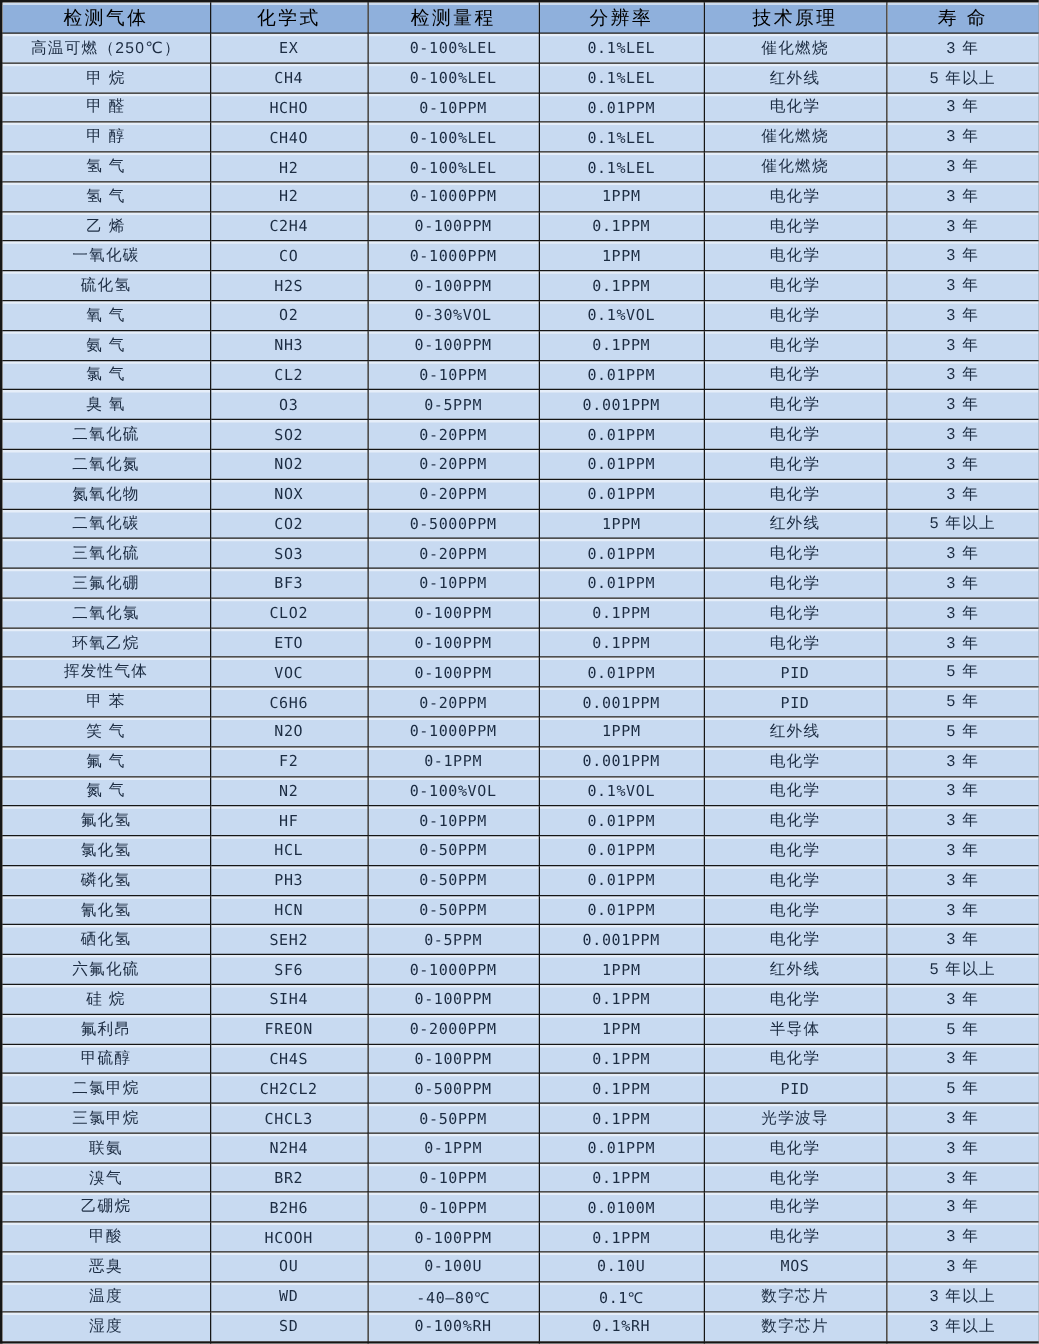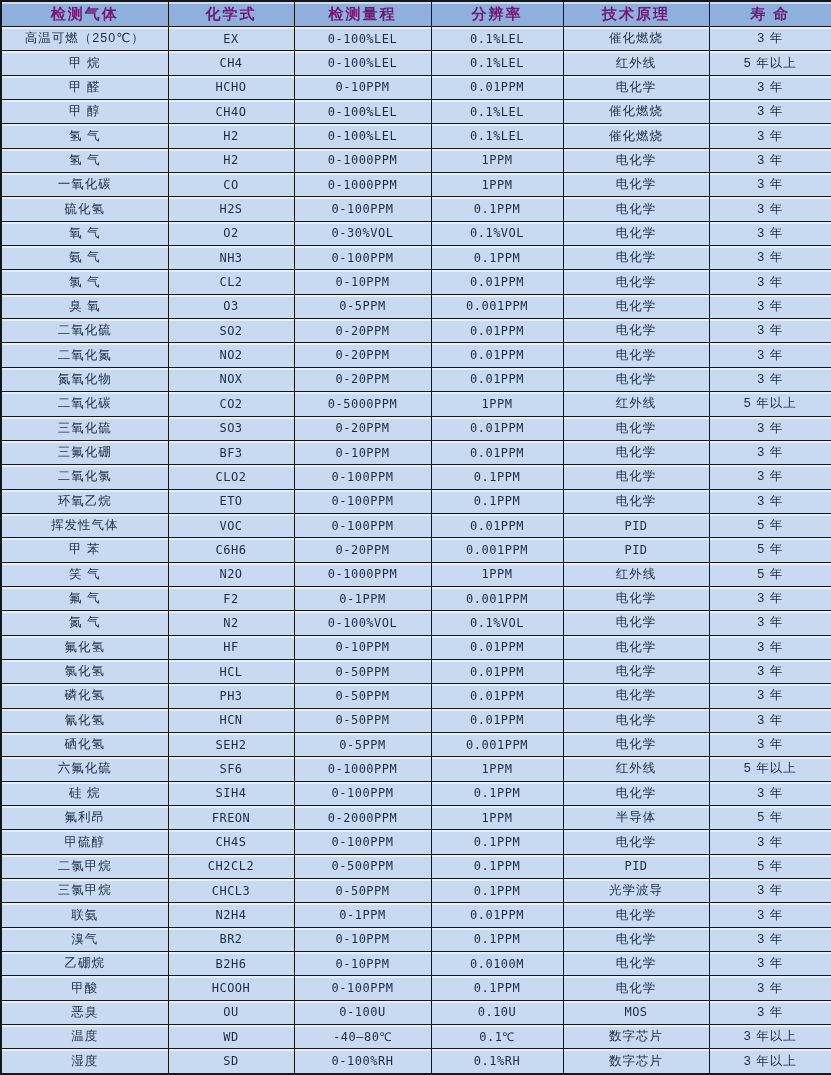--- a/index.html
+++ b/index.html
@@ -25,23 +25,23 @@
     border: 1px solid #161616;
     padding: 0 2px;
     text-align: center;
     vertical-align: middle;
     overflow: hidden;
     white-space: nowrap;
     box-shadow: inset 0 2px 0 rgba(255,255,255,0.55);
   }
   table.gas-table thead th {
     background: #8fb0dc;
-    color: #701a75;
+    color: #000000;
     font-size: 15px;
-    font-weight: bold;
+    font-weight: normal;
     height: 24px;
     letter-spacing: 2px;
   }
   table.gas-table tbody td {
     background: #c8daf1;
     color: #1c2c42;
     font-size: 12.5px;
     height: 19px;
   }
   
@@ -119,20 +119,28 @@
       </tr>
       <tr>
         <td class="cjk">氢 气</td>
         <td class="mono">H2</td>
         <td class="mono">0-1000PPM</td>
         <td class="mono">1PPM</td>
         <td class="cjk">电化学</td>
         <td class="cjk">3 年</td>
       </tr>
       <tr>
+        <td class="cjk">乙 烯</td>
+        <td class="mono">C2H4</td>
+        <td class="mono">0-100PPM</td>
+        <td class="mono">0.1PPM</td>
+        <td class="cjk">电化学</td>
+        <td class="cjk">3 年</td>
+      </tr>
+      <tr>
         <td class="cjk">一氧化碳</td>
         <td class="mono">CO</td>
         <td class="mono">0-1000PPM</td>
         <td class="mono">1PPM</td>
         <td class="cjk">电化学</td>
         <td class="cjk">3 年</td>
       </tr>
       <tr>
         <td class="cjk">硫化氢</td>
         <td class="mono">H2S</td>

